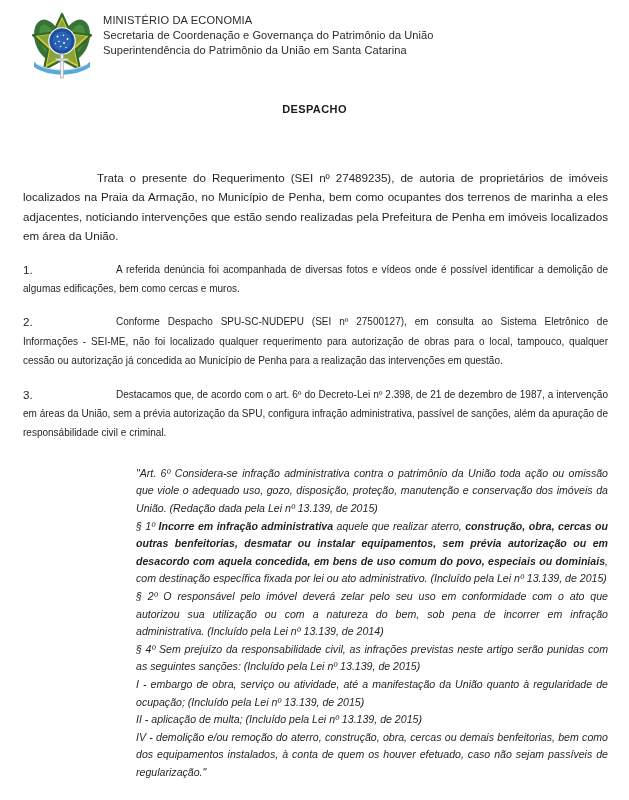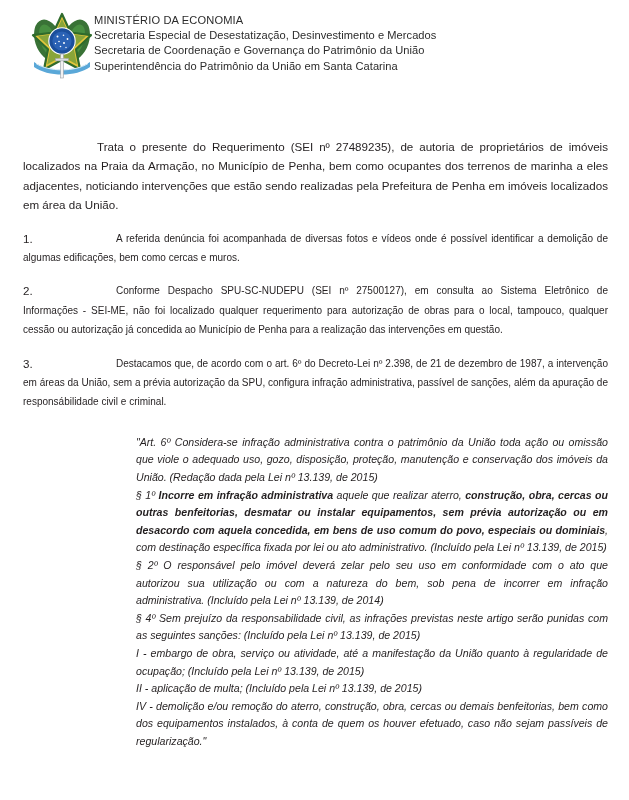--- a/index.html
+++ b/index.html
@@ -35,21 +35,21 @@
   .brasao {
     width: 64px;
     height: 72px;
     margin-left: 30px;
     margin-top: 1px;
     flex: 0 0 auto;
   }
   .brasao svg { display: block; width: 64px; height: 72px; }
 
   .org-lines {
-    margin-left: 0;
+    margin-left: 9px;
     padding-top: 4px;
     line-height: 15.2px;
   }
   .org-ministry {
     font-size: 11.1px;
     letter-spacing: 0.15px;
     color: #2b2b2b;
     white-space: nowrap;
   }
   .org-line {
@@ -154,26 +154,26 @@
         <path d="M4 52 C 18 62, 46 62, 60 52 L 60 57 C 46 67, 18 67, 4 57 Z" fill="#5aa8d8"></path>
         <path d="M6 53.5 C 19 62, 45 62, 58 53.5" fill="none" stroke="#ffffff" stroke-width="1" opacity="0.8"></path>
 
         <rect x="30.6" y="44" width="2.8" height="24" fill="#f2f2f2" stroke="#9aa0a6" stroke-width="0.6"></rect>
         <rect x="25.5" y="48.5" width="13" height="2.4" fill="#d9dde0" stroke="#9aa0a6" stroke-width="0.5"></rect>
       </svg>
     </div>
 
     <div class="org-lines">
       <div class="org-ministry">MINISTÉRIO DA ECONOMIA</div>
-      <div class="org-line">Secretaria Especial de Desestatização, Desinvestimento e Mercados</div>
       <div class="org-line">Secretaria de Coordenação e Governança do Patrimônio da União</div>
       <div class="org-line">Superintendência do Patrimônio da União em Santa Catarina</div>
     </div>
   </div>
 
+  <div class="doc-title">DESPACHO</div>
 
   <div class="body-region">
 
     <p class="para para-lead"><span class="indent-lead"></span><span>Trata o presente do  Requerimento (SEI nº 27489235), de autoria de proprietários de imóveis localizados na Praia da Armação, no Município de Penha, bem como ocupantes dos terrenos de marinha a eles adjacentes, noticiando intervenções que estão sendo realizadas pela Prefeitura de Penha em imóveis localizados em área da União.</span></p>
 
     <div class="num-wrap">
       <span class="num-label">1.</span>
       <div class="num-text">A referida denúncia foi acompanhada de diversas fotos e vídeos onde é possível identificar a demolição de algumas edificações, bem como cercas e muros.</div>
     </div>
 

